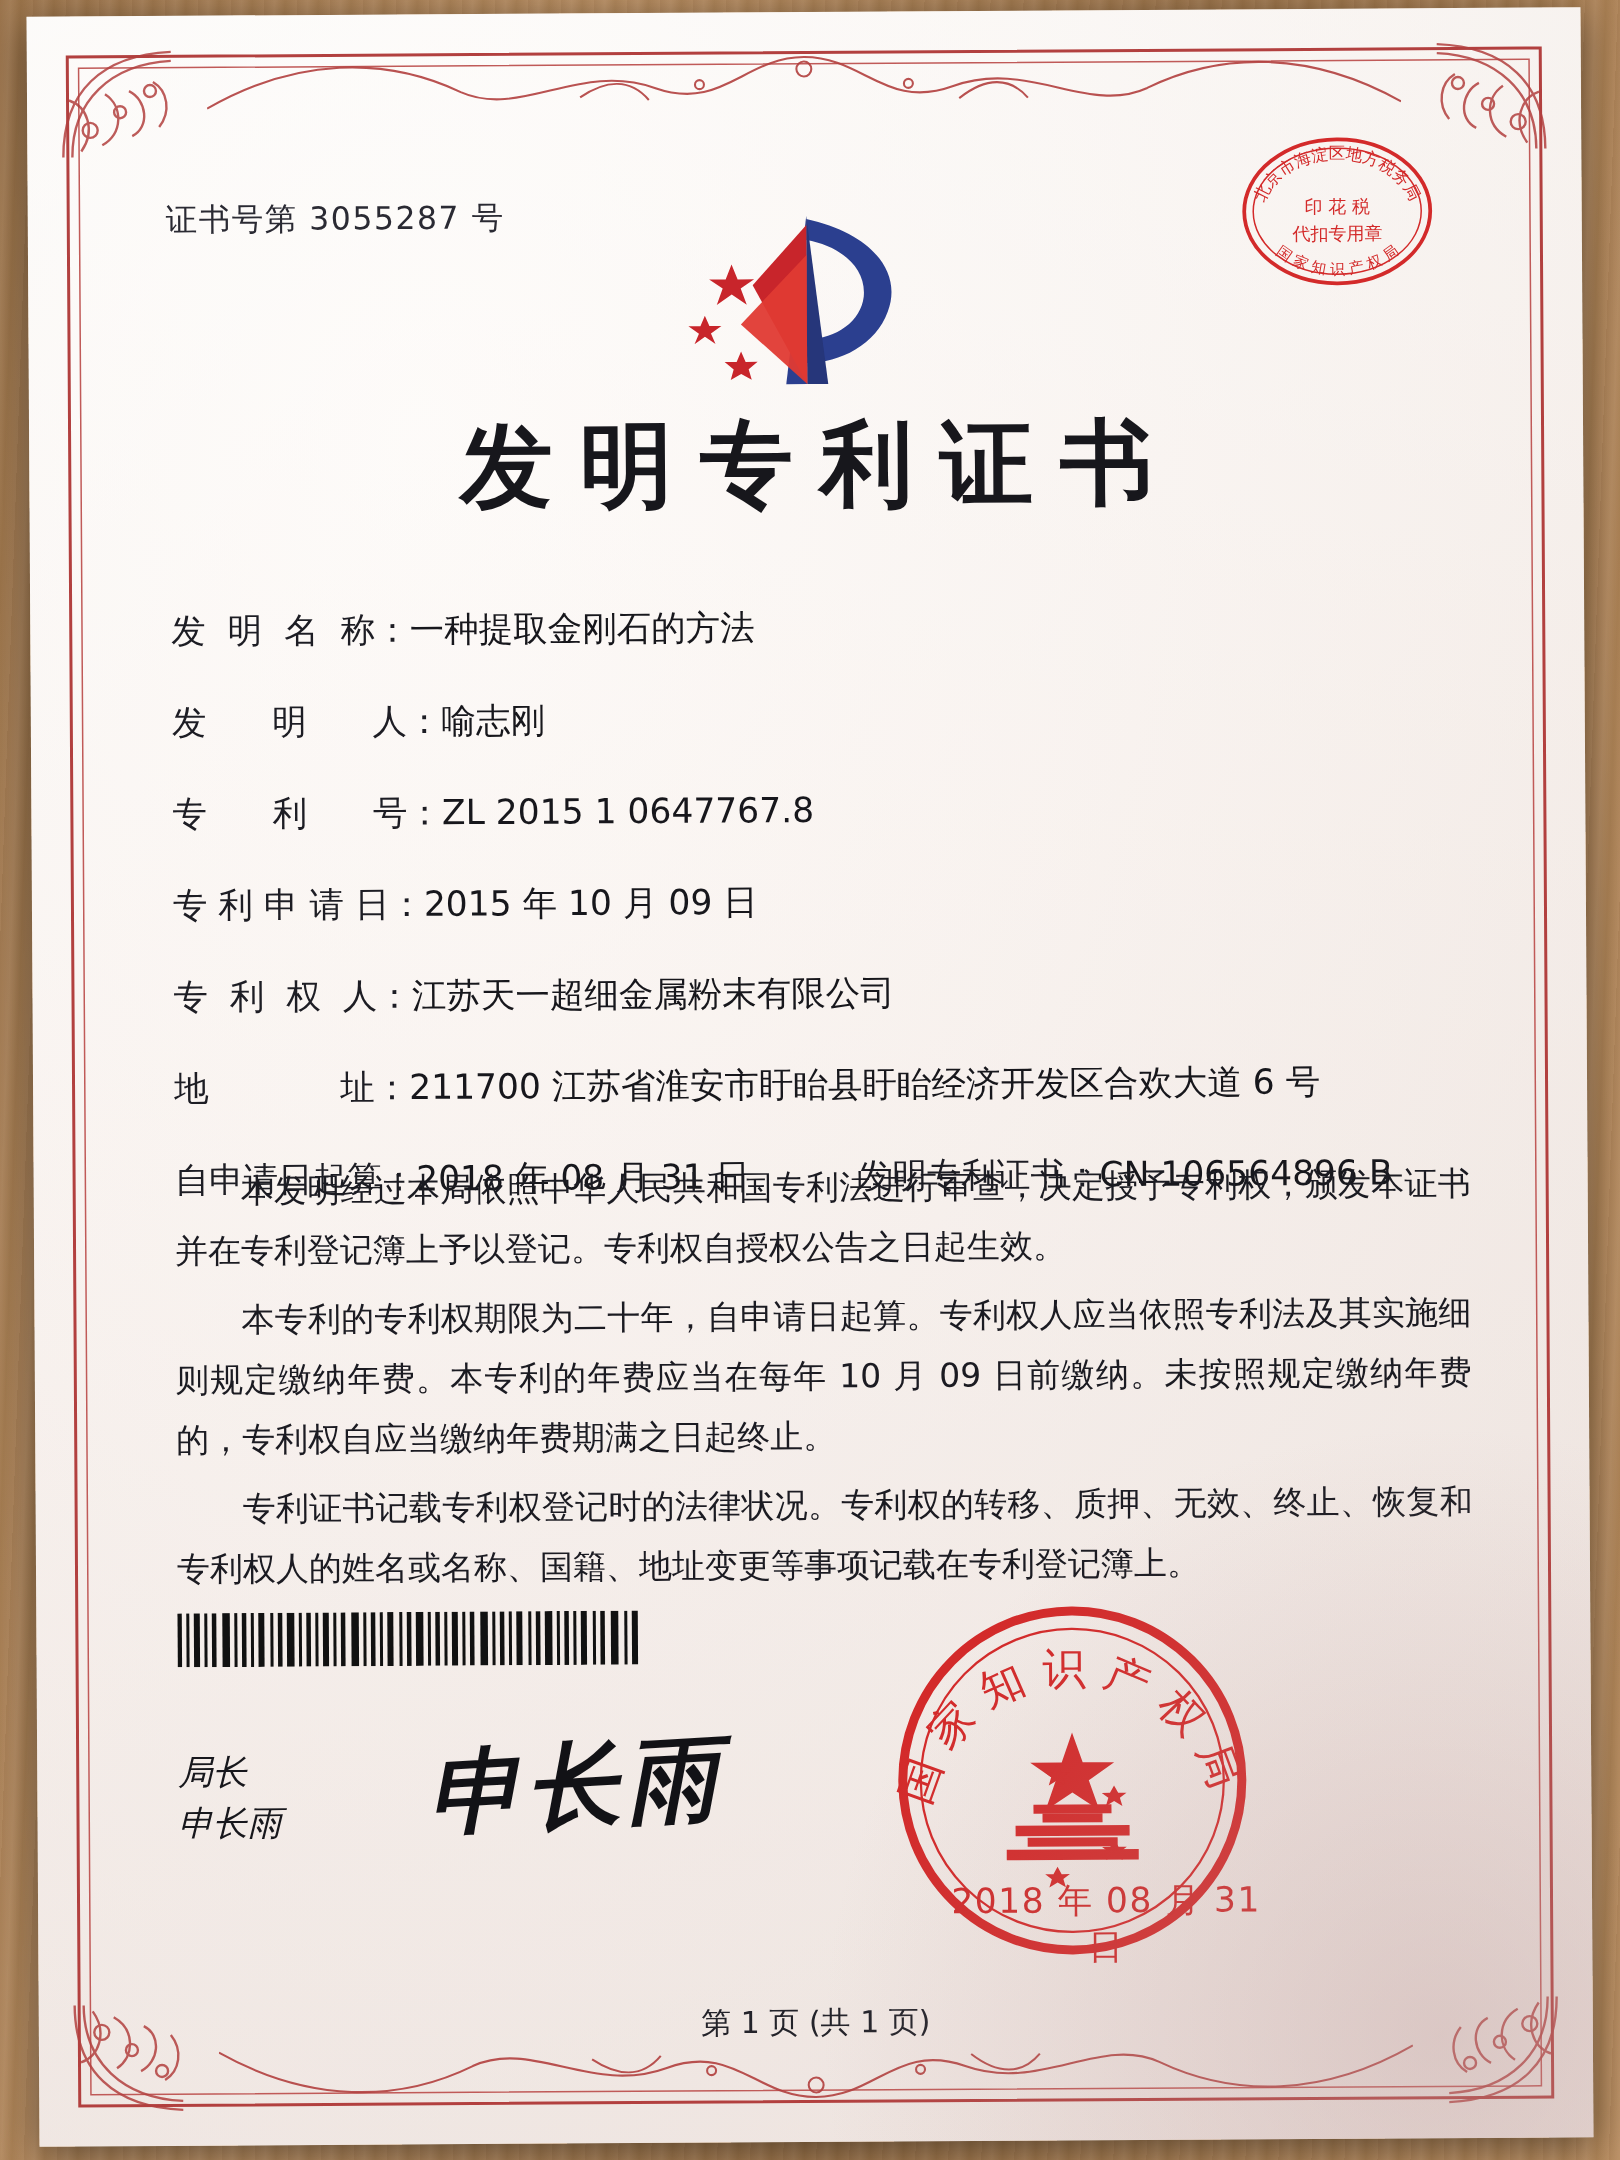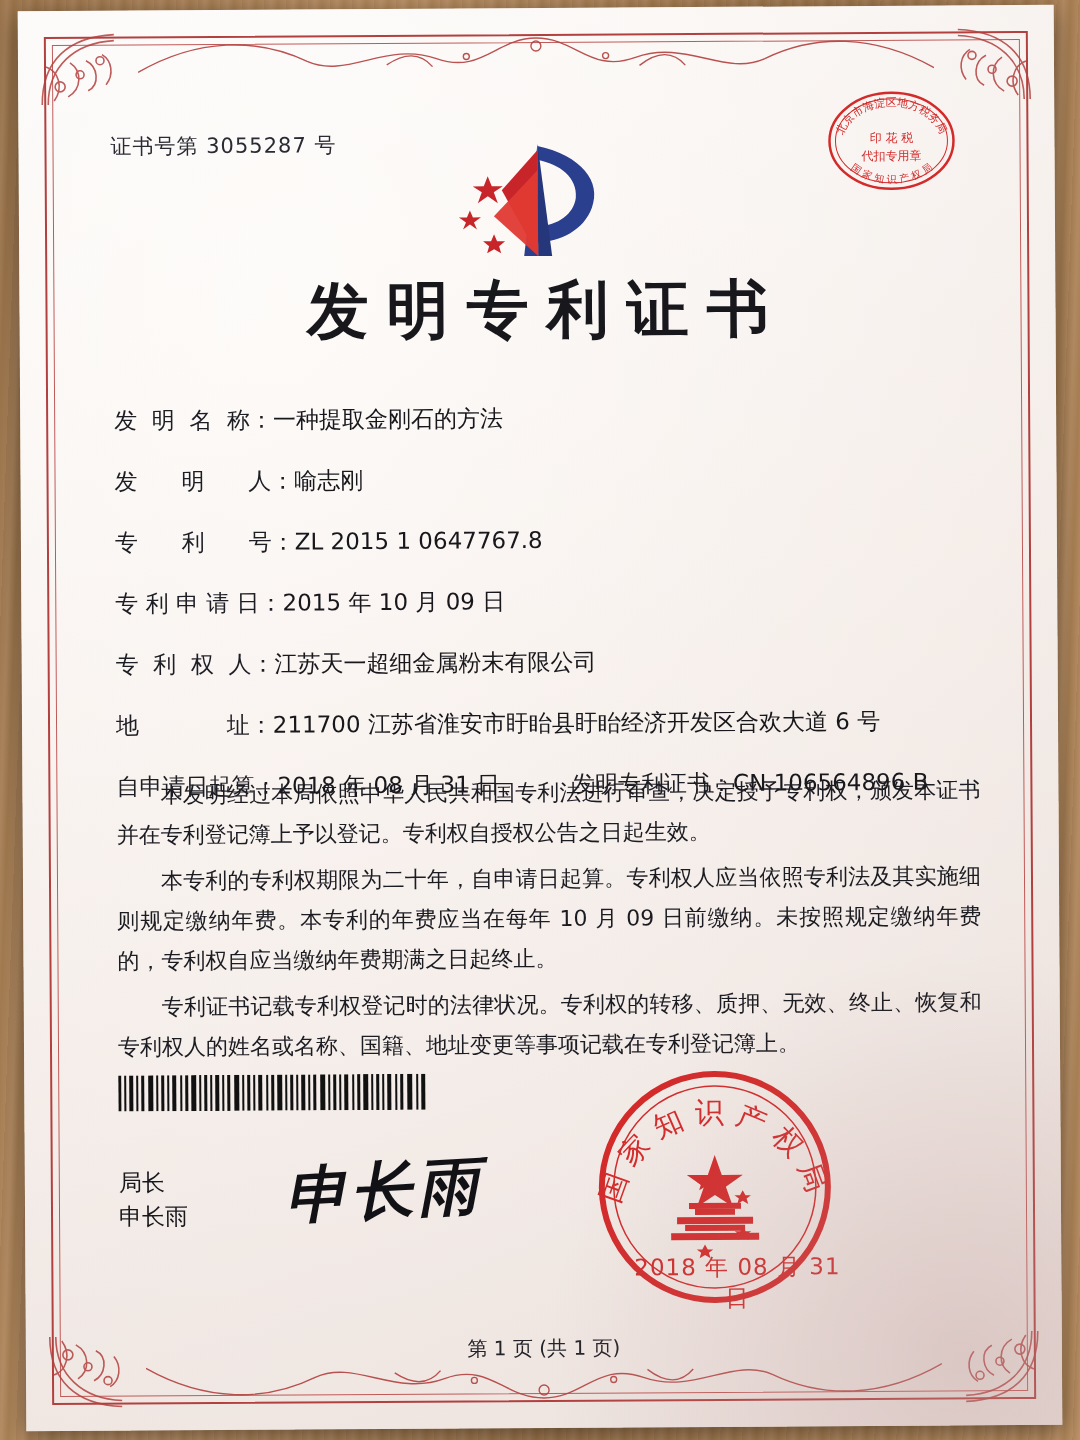--- a/index.html
+++ b/index.html
@@ -93,21 +93,21 @@
 
   .para{
     position:absolute;left:24px;right:8px;top:705px;
     font-size:22px;line-height:40px;color:#1b1b22;text-align:justify;
   }
   .para p{margin:0 0 6px 0;text-indent:2em;}
 
   .barcode{position:absolute;left:24px;top:1005px;width:310px;height:36px;}
   .barcode svg{width:100%;height:100%;display:block;}
 
-  .sig-block{position:absolute;left:24px;top:1095px;font-size:23px;color:#17171c;line-height:34px;}
+  .sig-block{position:absolute;left:24px;top:1095px;font-size:23px;color:#17171c;line-height:34px;font-style:italic;}
   .sig-script{
     position:absolute;left:190px;top:1080px;
     font-family:"DejaVu Serif","Liberation Serif",serif;
     font-size:62px;color:#121216;font-weight:bold;font-style:italic;
     letter-spacing:4px;
     transform:rotate(-3deg);
   }
 
   
   .seal-top{

